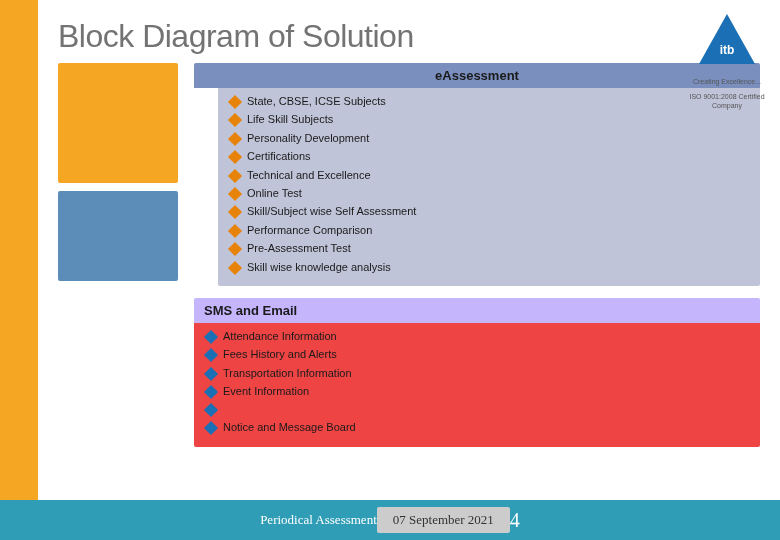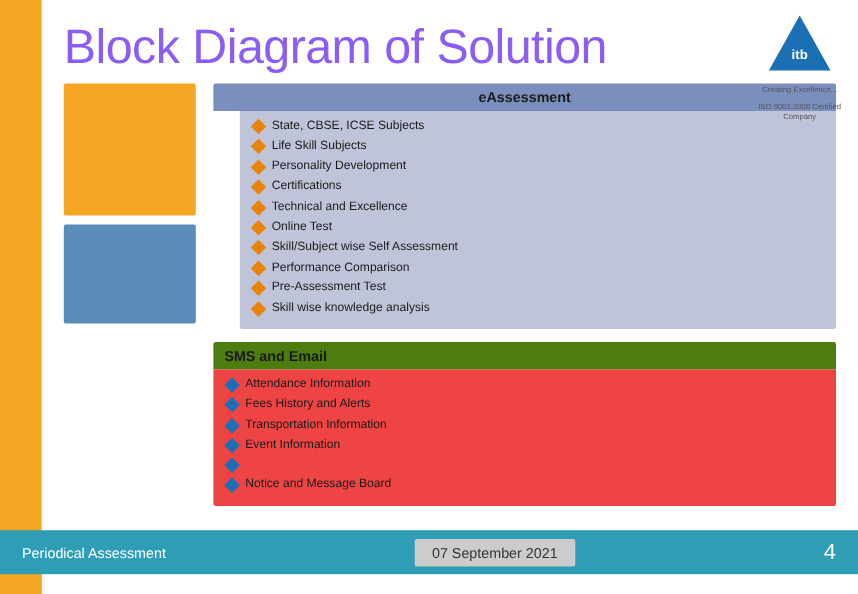--- a/index.html
+++ b/index.html
@@ -28,23 +28,23 @@
       left: 38px;
       top: 0;
       right: 0;
       bottom: 40px;
       background: #ffffff;
       padding: 18px 20px 10px 20px;
     }
 
     
     .page-title {
-      font-size: 44px;
+      font-size: 32px;
       font-weight: 300;
-      color: #8b5cf6;
+      color: #737373;
       margin-bottom: 4px;
       letter-spacing: -0.5px;
     }
 
     
     .logo-area {
       position: absolute;
       top: 12px;
       right: 8px;
       width: 90px;
@@ -122,29 +122,30 @@
 
     .left-box-blue {
       background: #5b8db8;
       border-radius: 2px;
       height: 90px;
     }
 
     
     .footer {
       position: absolute;
-      bottom: 18px;
+      bottom: 0;
       left: 0;
       right: 0;
       height: 40px;
       background: #2e9db5;
       display: flex;
       align-items: center;
-      justify-content: space-between;
+      justify-content: center;
       padding: 0 20px;
+      font-family: Liberation Serif, serif;
     }
 
     .footer-left-text {
       font-size: 13px;
       color: #ffffff;
       font-weight: 500;
     }
 
     .footer-date-box {
       background: #cccccc;
@@ -177,21 +178,21 @@
     }
 
     .ea-body {
       background: #c0c4d8;
       padding: 6px 10px 8px 10px;
       border-radius: 0 0 2px 2px;
       margin-left: 24px;
     }
 
     .sms-header {
-      background: #4d7c0f;
+      background: #c4b5fd;
       padding: 5px 10px;
       font-size: 13px;
       font-weight: 700;
       color: #1a1a1a;
       border-radius: 2px 2px 0 0;
     }
 
     .sms-body {
       background: #ef4444;
       padding: 6px 10px 8px 10px;

